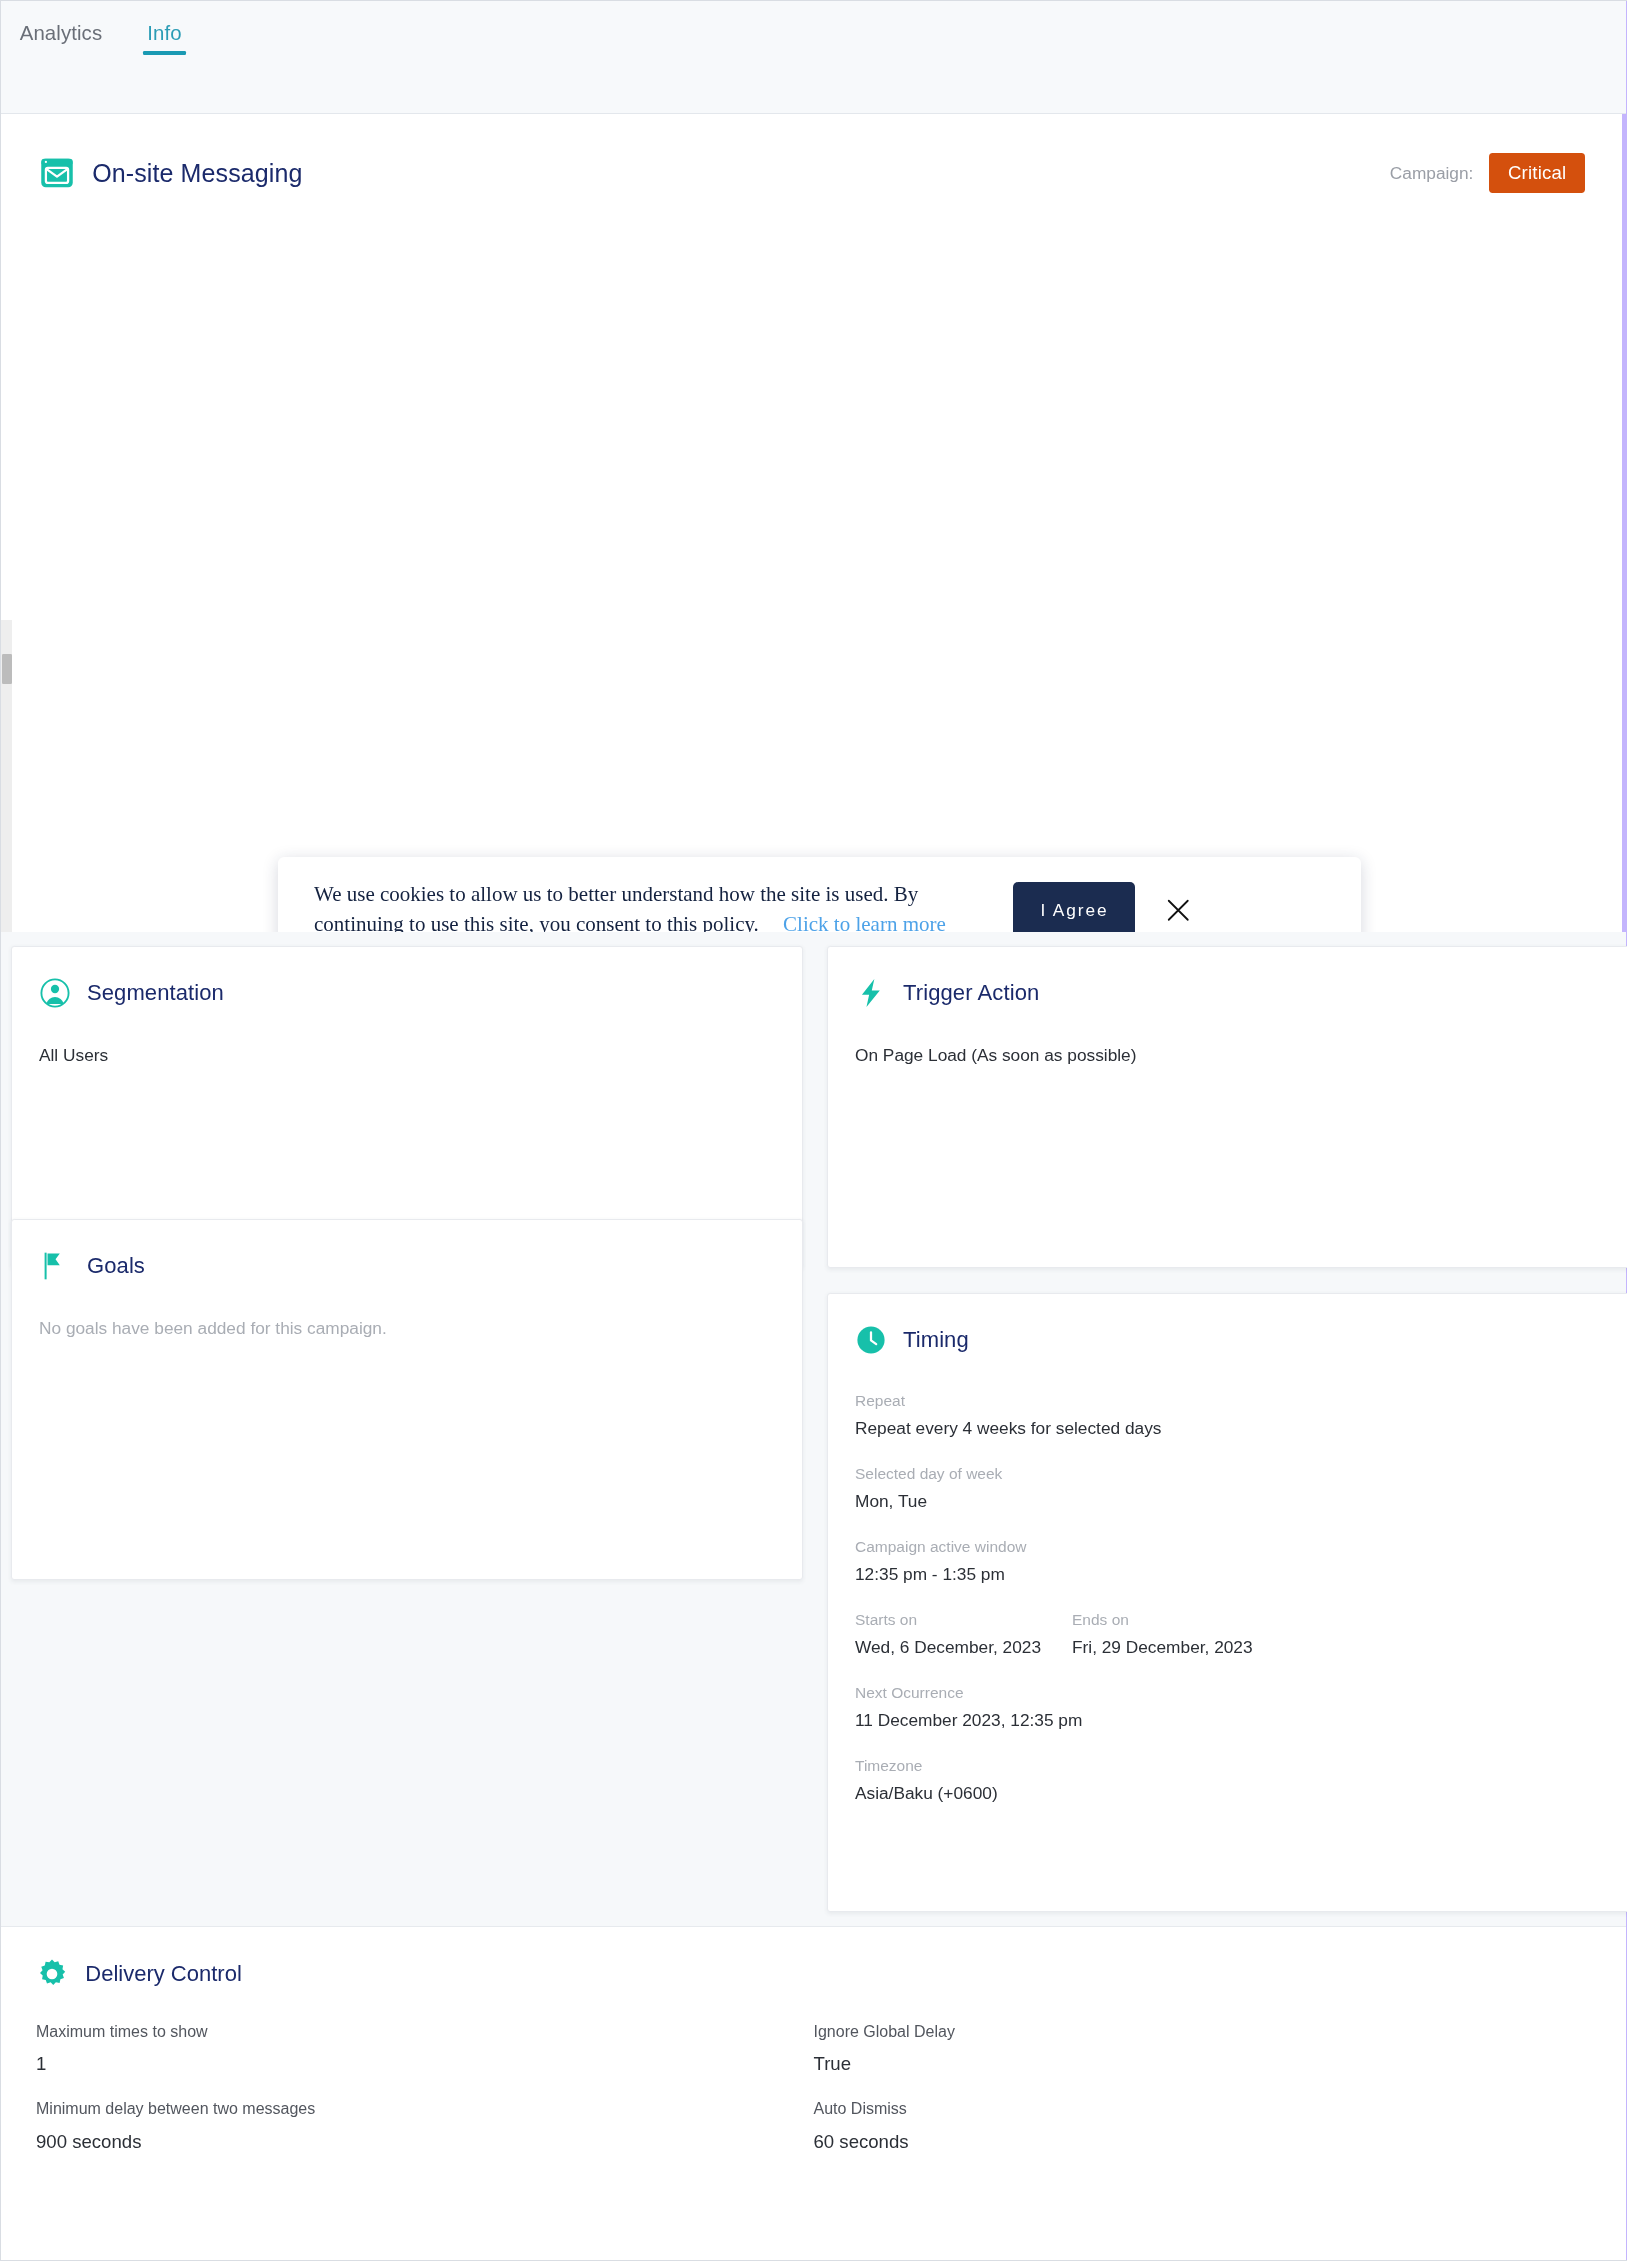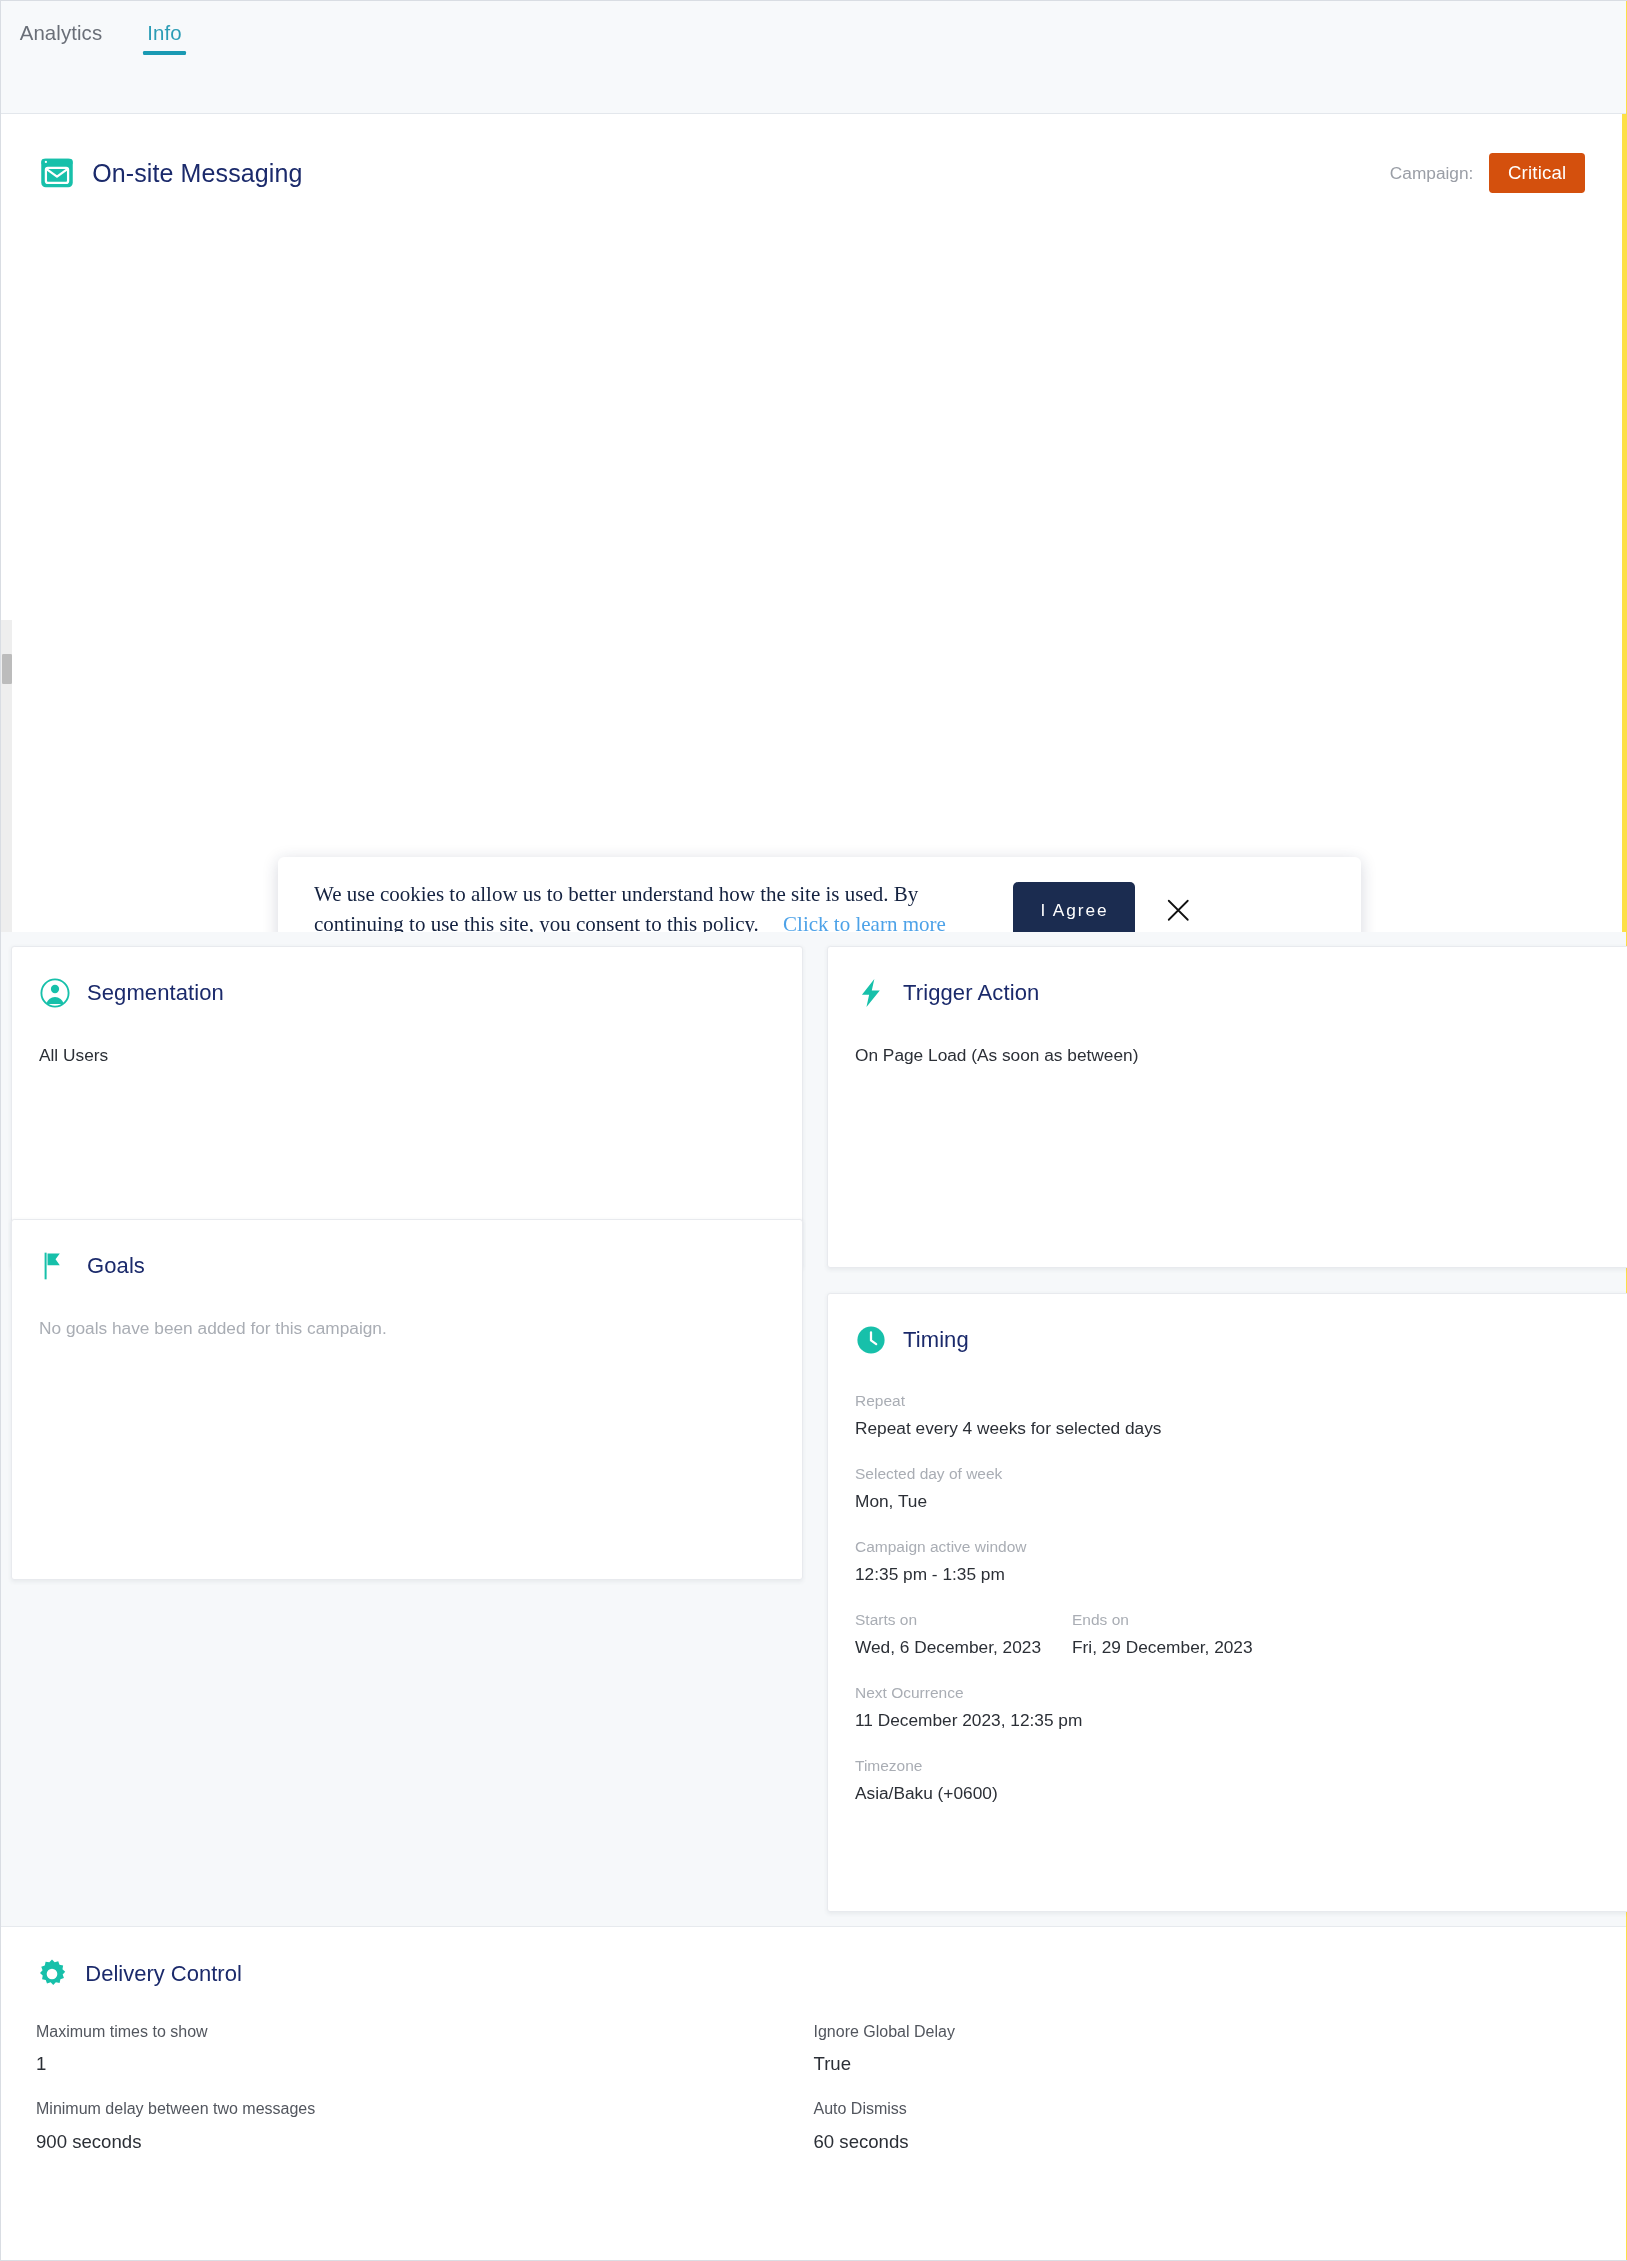--- a/index.html
+++ b/index.html
@@ -8,21 +8,21 @@
     background: #ffffff;
   }
   body {
     font-family: "Liberation Sans", sans-serif;
     -webkit-font-smoothing: antialiased;
   }
   #root {
     position: relative;
     width: 1628px;
     height: 2261px;
-    background: #fde047;
+    background: #c4b5fd;
     overflow: hidden;
     box-sizing: border-box;
     border: 1.2px solid #d9dde3;
   }
 
   
   .tabbar {
     position: absolute;
     left: 0; top: 0;
     width: 1625px;
@@ -346,21 +346,21 @@
 
   <div class="card" id="card-trigger">
     <div class="card-head">
       <span class="icon">
         <svg width="32" height="32" viewBox="0 0 24 24">
           <path d="M14.5 1.5 L5.2 13.3 H10.6 L8.6 22.5 L18.6 10.1 H12.6 Z" fill="#17c0aa"></path>
         </svg>
       </span>
       <span class="card-title">Trigger Action</span>
     </div>
-    <div class="card-value">On Page Load (As soon as between)</div>
+    <div class="card-value">On Page Load (As soon as possible)</div>
   </div>
 
   <div class="card" id="card-goals">
     <div class="card-head">
       <span class="icon">
         <svg width="32" height="32" viewBox="0 0 24 24">
           <rect x="4.2" y="2" width="1.5" height="20" fill="#17c0aa"></rect>
           <path d="M6.4 2.6 H15.6 L12.4 7.0 L15.6 11.4 H6.4 Z" fill="#17c0aa"></path>
         </svg>
       </span>

